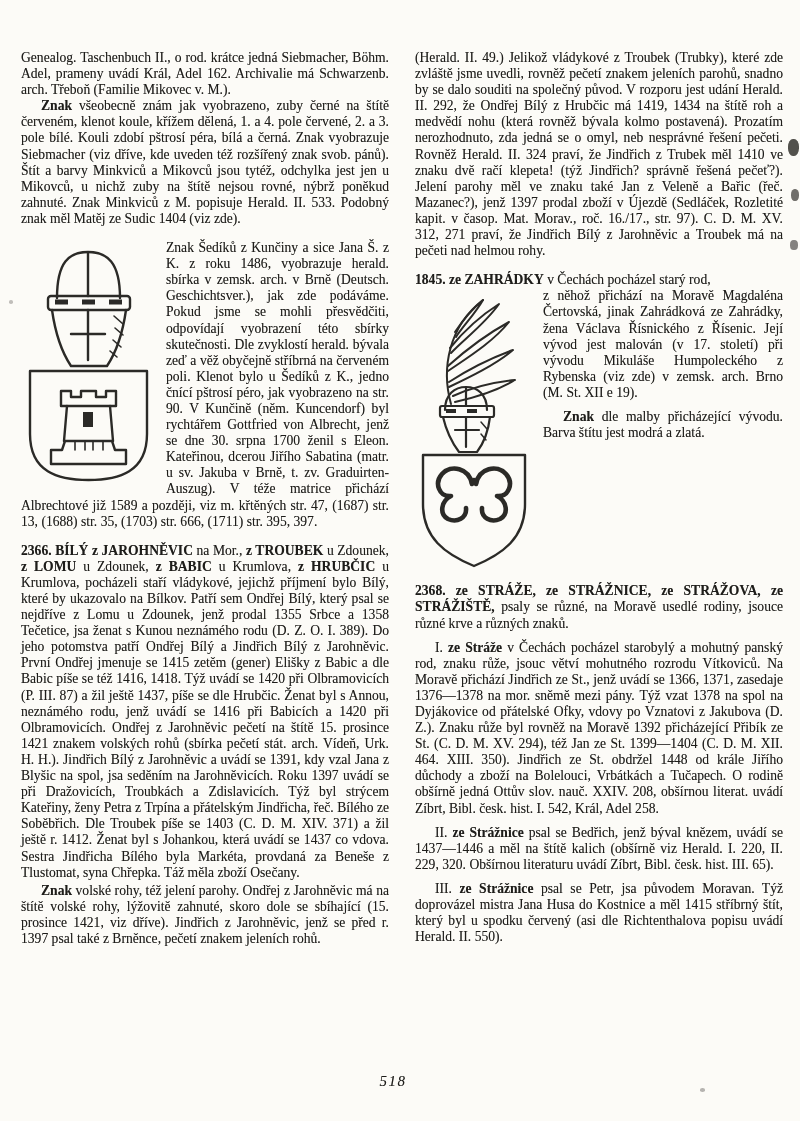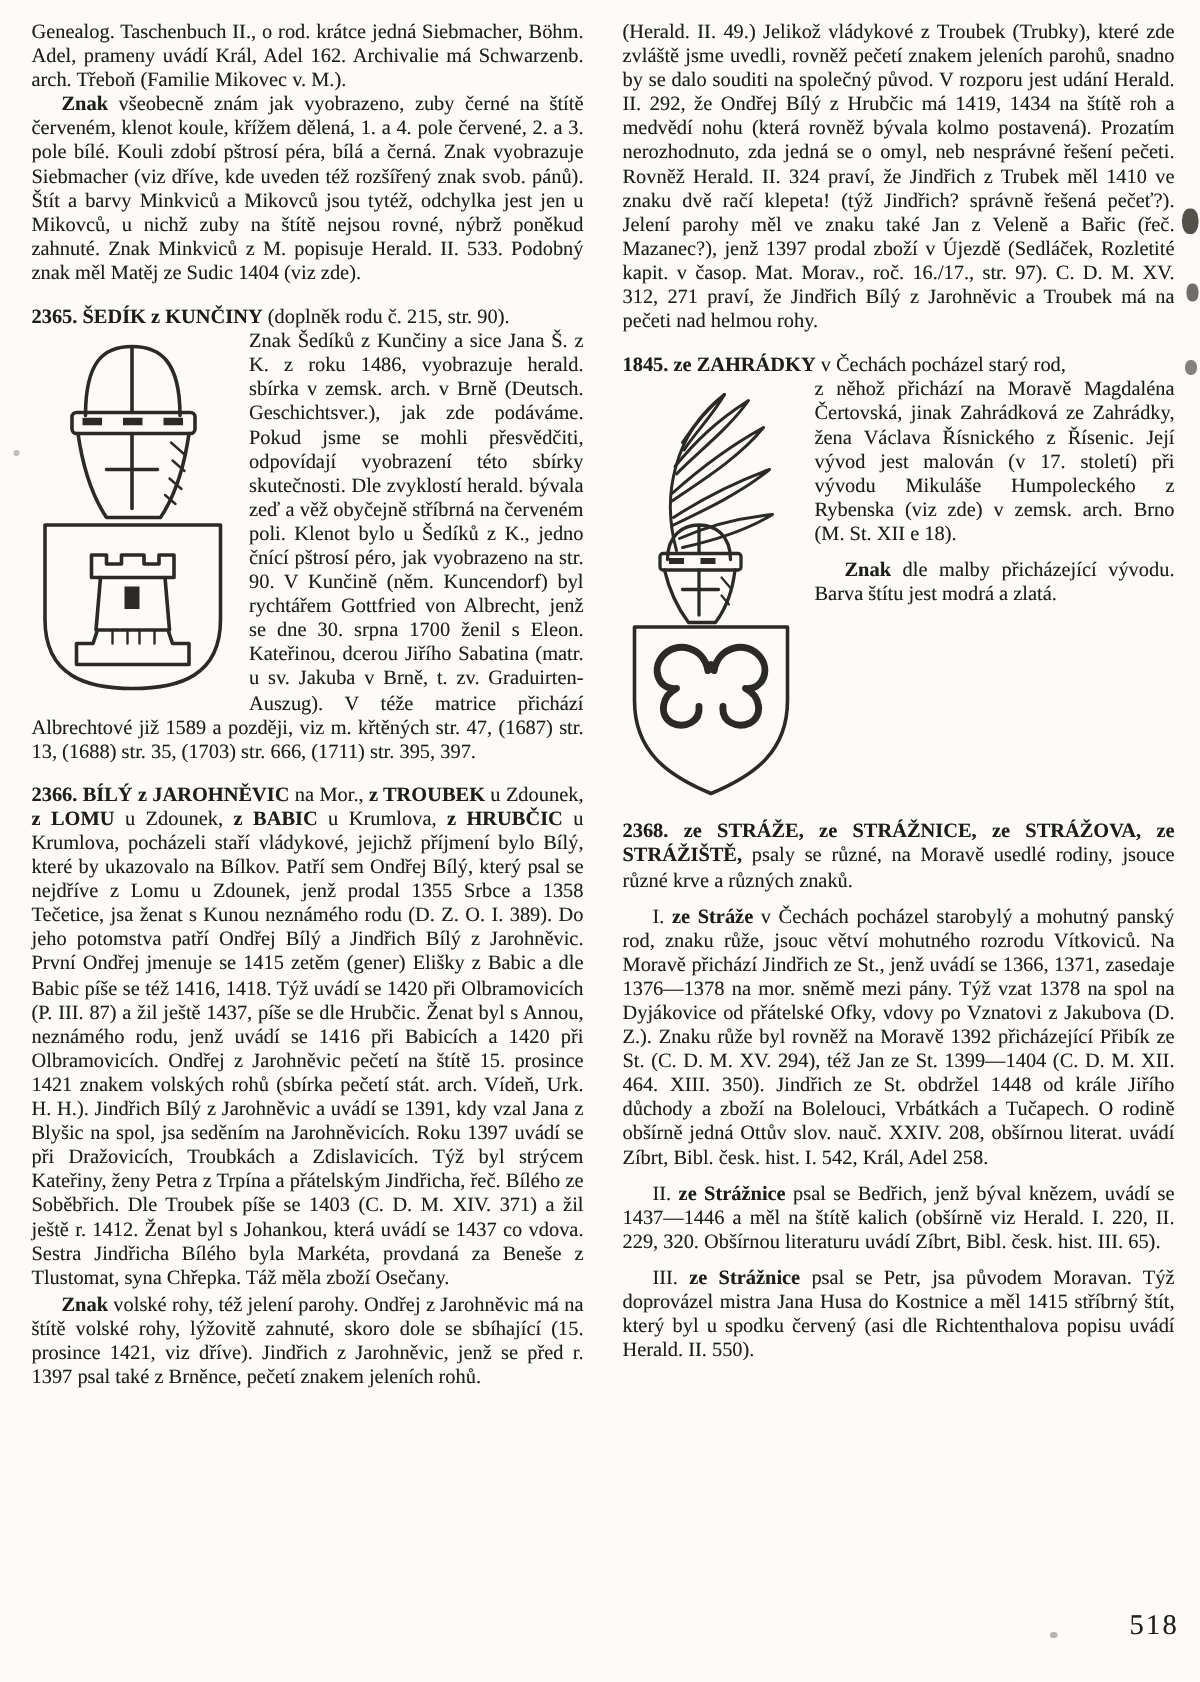--- a/index.html
+++ b/index.html
@@ -3,54 +3,53 @@
 <meta charset="utf-8">
 <style>
   html,body{margin:0;padding:0;background:#ffffff;}
   .page{
     position:relative;width:800px;height:1121px;box-sizing:border-box;
     background:#fcfbf7;overflow:hidden;color:#1e1d1a;
     font-family:"Liberation Serif","DejaVu Serif",serif;
     text-shadow:0 0 .3px rgba(20,20,20,.4);
   }
   .cols{position:absolute;top:13px;left:21px;display:flex;gap:26px;}
-  .col{width:368px;font-size:13.6px;line-height:16.1px;text-align:justify;}
+  .col{width:368px;font-size:13.6px;line-height:16.1px;text-align:justify;margin-top:37px;}
   p{margin:0;}
   b{font-weight:bold;}
   .ind{text-indent:20px;}
   .gap-entry{margin-top:13px;}
   .gap-sec{margin-top:8px;}
   .gap-znak{margin-top:2px;font-family:Liberation Serif, serif;}
   .flow{display:flow-root;}
   .fig{float:left;margin:4px 10px 2px 0;}
   .fig path,.fig rect{vector-effect:non-scaling-stroke;}
   .lineart{stroke:#2b2a27;fill:none;stroke-linecap:round;stroke-linejoin:round;}
   .pageno{
-    position:absolute;top:1073px;left:0;width:786px;text-align:right;
-    font-size:19px;letter-spacing:1.5px;
+    position:absolute;top:1073px;left:0;width:786px;text-align:center;
+    font-size:15px;letter-spacing:1.5px;font-style:italic;
   }
   .speck{position:absolute;background:#34322e;border-radius:45%;}
   .sp1{left:788px;top:139px;width:11px;height:17px;opacity:.85;}
   .sp2{left:791px;top:189px;width:8px;height:12px;opacity:.7;}
   .sp3{left:790px;top:240px;width:8px;height:10px;opacity:.6;}
   .sp4{left:700px;top:1088px;width:5px;height:4px;opacity:.35;}
   .sp5{left:9px;top:300px;width:4px;height:4px;opacity:.3;}
 </style>
 </head>
 <body>
 
 <div class="page">
   <div class="cols">
 
     <div class="col">
       <p><span>Genealog. Taschenbuch II., o rod. krátce jedná Siebmacher, Böhm. Adel, prameny uvádí Král, Adel 162. Archivalie má Schwarzenb. arch. Třeboň (Familie Mikovec v. M.).</span></p>
       <p class="ind"><b>Znak</b><span> všeobecně znám jak vyobrazeno, zuby černé na štítě červeném, klenot koule, křížem dělená, 1. a 4. pole červené, 2. a 3. pole bílé. Kouli zdobí pštrosí péra, bílá a černá. Znak vyobrazuje Siebmacher (viz dříve, kde uveden též rozšířený znak svob. pánů). Štít a barvy Minkviců a Mikovců jsou tytéž, odchylka jest jen u Mikovců, u nichž zuby na štítě nejsou rovné, nýbrž poněkud zahnuté. Znak Minkviců z M. popisuje Herald. II. 533. Podobný znak měl Matěj ze Sudic 1404 (viz zde).</span></p>
 
       <div class="gap-entry">
-        <p><b>2365. ŠEDÍK z KUNČINY</b><span> (doplněk rodu č. 215, str. 90).</span></p>
         <div class="flow">
           <svg class="fig lineart" width="135" height="240" viewBox="0 0 135 240" role="img" aria-label="great helm above shield with crenellated tower (arms of Sedik z Kunciny)">
             <g stroke-width="2.4">
               <path d="M36,54 C36,18 48,8 67,8 C86,8 99,18 99,54"></path>
               <rect x="27" y="52" width="82" height="14" rx="3"></rect>
               <rect x="34" y="55.5" width="13" height="5" fill="#2b2a27" stroke="none"></rect>
               <rect x="61" y="55.5" width="13" height="5" fill="#2b2a27" stroke="none"></rect>
               <rect x="88" y="55.5" width="13" height="5" fill="#2b2a27" stroke="none"></rect>
               <path d="M31,66 C35,94 42,110 50,122 L86,122 C94,110 101,94 105,66"></path>
               <path d="M67,9 L67,52"></path>
@@ -98,21 +97,21 @@
               <path d="M51,96 L51,114 M51,125 L51,155 M40,138 L64,138"></path>
               <path d="M66,130 L72,137 M66,142 L71,148" stroke-width="1.5"></path>
             </g>
             <g>
               <path d="M8,163 L110,163 L110,212 C110,246 88,262 59,274 C30,262 8,246 8,212 Z" stroke-width="2.4"></path>
               <path d="M57,192 C54,176 36,172 27,182 C19,191 24,205 36,204 C26,209 24,222 33,227 C42,231 52,226 51,216" stroke-width="4.6"></path>
               <path d="M61,192 C64,176 82,172 91,182 C99,191 94,205 82,204 C92,209 94,222 85,227 C76,231 66,226 67,216" stroke-width="4.6"></path>
               <path d="M57,191 Q59,185 61,191" stroke-width="4.6"></path>
             </g>
           </svg>
-          <p><span>z něhož přichází na Moravě Magdaléna Čertovská, jinak Zahrádková ze Zahrádky, žena Václava Řísnického z Řísenic. Její vývod jest malován (v 17. století) při vývodu Mikuláše Humpoleckého z Rybenska (viz zde) v zemsk. arch. Brno (M. St. XII e 18).</span></p>
+          <p><span>z něhož přichází na Moravě Magdaléna Čertovská, jinak Zahrádková ze Zahrádky, žena Václava Řísnického z Řísenic. Její vývod jest malován (v 17. století) při vývodu Mikuláše Humpoleckého z Rybenska (viz zde) v zemsk. arch. Brno (M. St. XII e 19).</span></p>
           <p class="ind gap-sec"><b>Znak</b><span> dle malby přicházející vývodu. Barva štítu jest modrá a zlatá.</span></p>
         </div>
       </div>
 
       <p class="gap-entry"><b>2368. ze STRÁŽE, ze STRÁŽNICE, ze STRÁŽOVA, ze STRÁŽIŠTĚ,</b><span> psaly se různé, na Moravě usedlé rodiny, jsouce různé krve a různých znaků.</span></p>
       <p class="ind gap-sec"><span>I. </span><b>ze Stráže</b><span> v Čechách pocházel starobylý a mohutný panský rod, znaku růže, jsouc větví mohutného rozrodu Vítkoviců. Na Moravě přichází Jindřich ze St., jenž uvádí se 1366, 1371, zasedaje 1376—1378 na mor. sněmě mezi pány. Týž vzat 1378 na spol na Dyjákovice od přátelské Ofky, vdovy po Vznatovi z Jakubova (D. Z.). Znaku růže byl rovněž na Moravě 1392 přicházející Přibík ze St. (C. D. M. XV. 294), též Jan ze St. 1399—1404 (C. D. M. XII. 464. XIII. 350). Jindřich ze St. obdržel 1448 od krále Jiřího důchody a zboží na Bolelouci, Vrbátkách a Tučapech. O rodině obšírně jedná Ottův slov. nauč. XXIV. 208, obšírnou literat. uvádí Zíbrt, Bibl. česk. hist. I. 542, Král, Adel 258.</span></p>
       <p class="ind gap-sec"><span>II. </span><b>ze Strážnice</b><span> psal se Bedřich, jenž býval knězem, uvádí se 1437—1446 a měl na štítě kalich (obšírně viz Herald. I. 220, II. 229, 320. Obšírnou literaturu uvádí Zíbrt, Bibl. česk. hist. III. 65).</span></p>
       <p class="ind gap-sec"><span>III. </span><b>ze Strážnice</b><span> psal se Petr, jsa původem Moravan. Týž doprovázel mistra Jana Husa do Kostnice a měl 1415 stříbrný štít, který byl u spodku červený (asi dle Richtenthalova popisu uvádí Herald. II. 550).</span></p>
     </div>
   </div>

